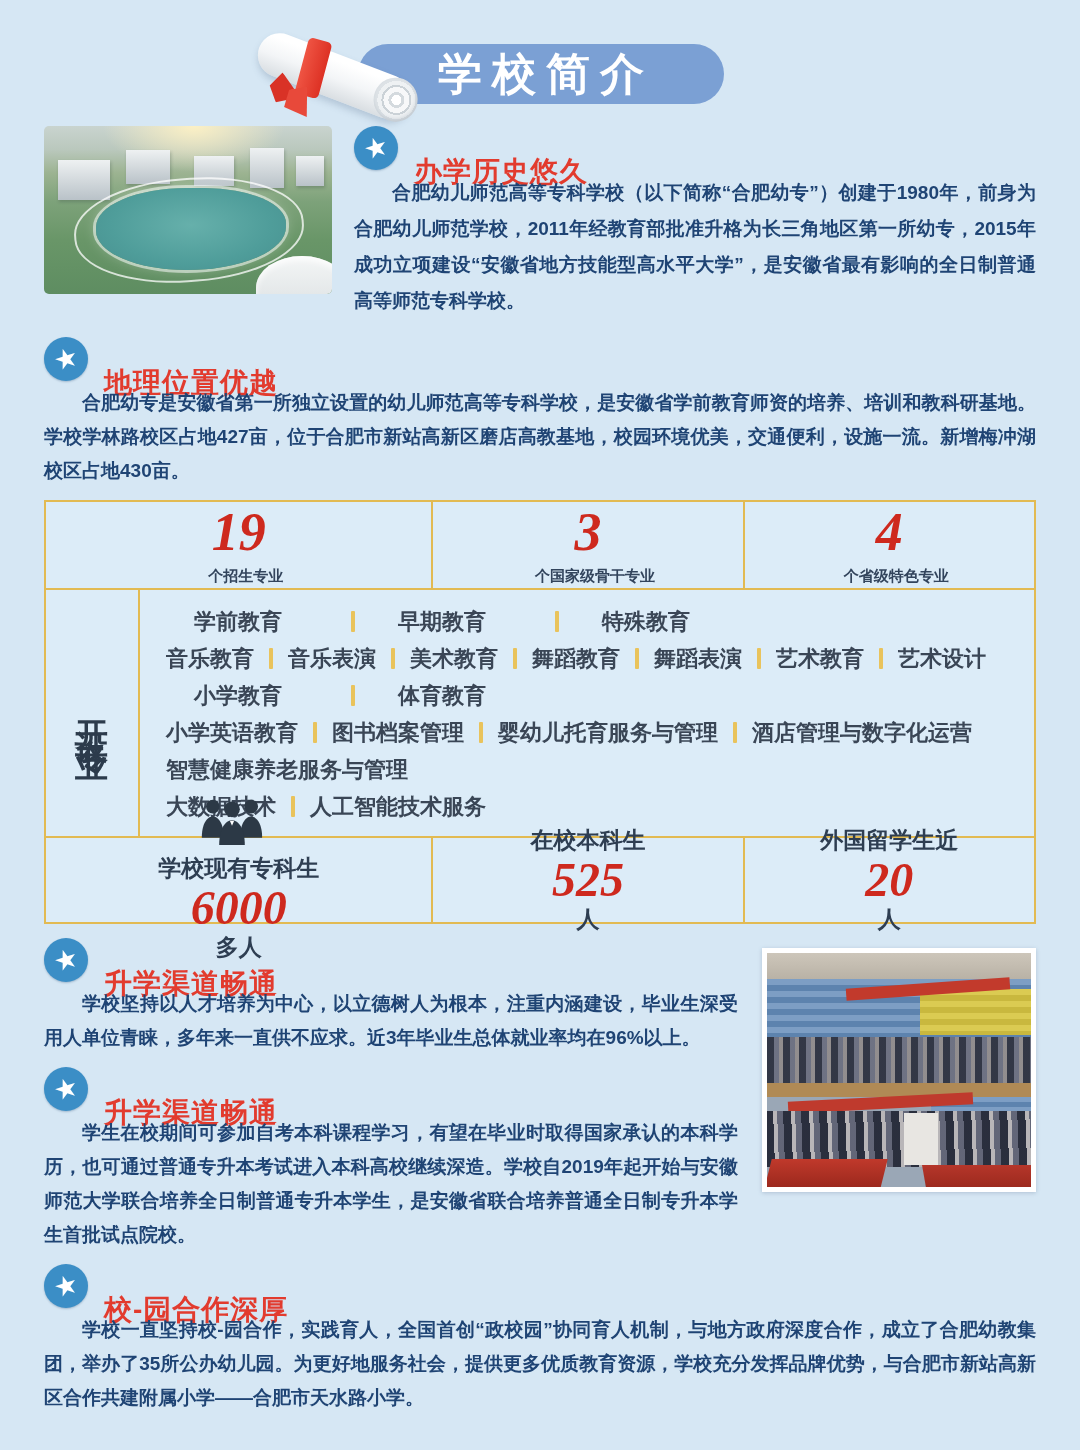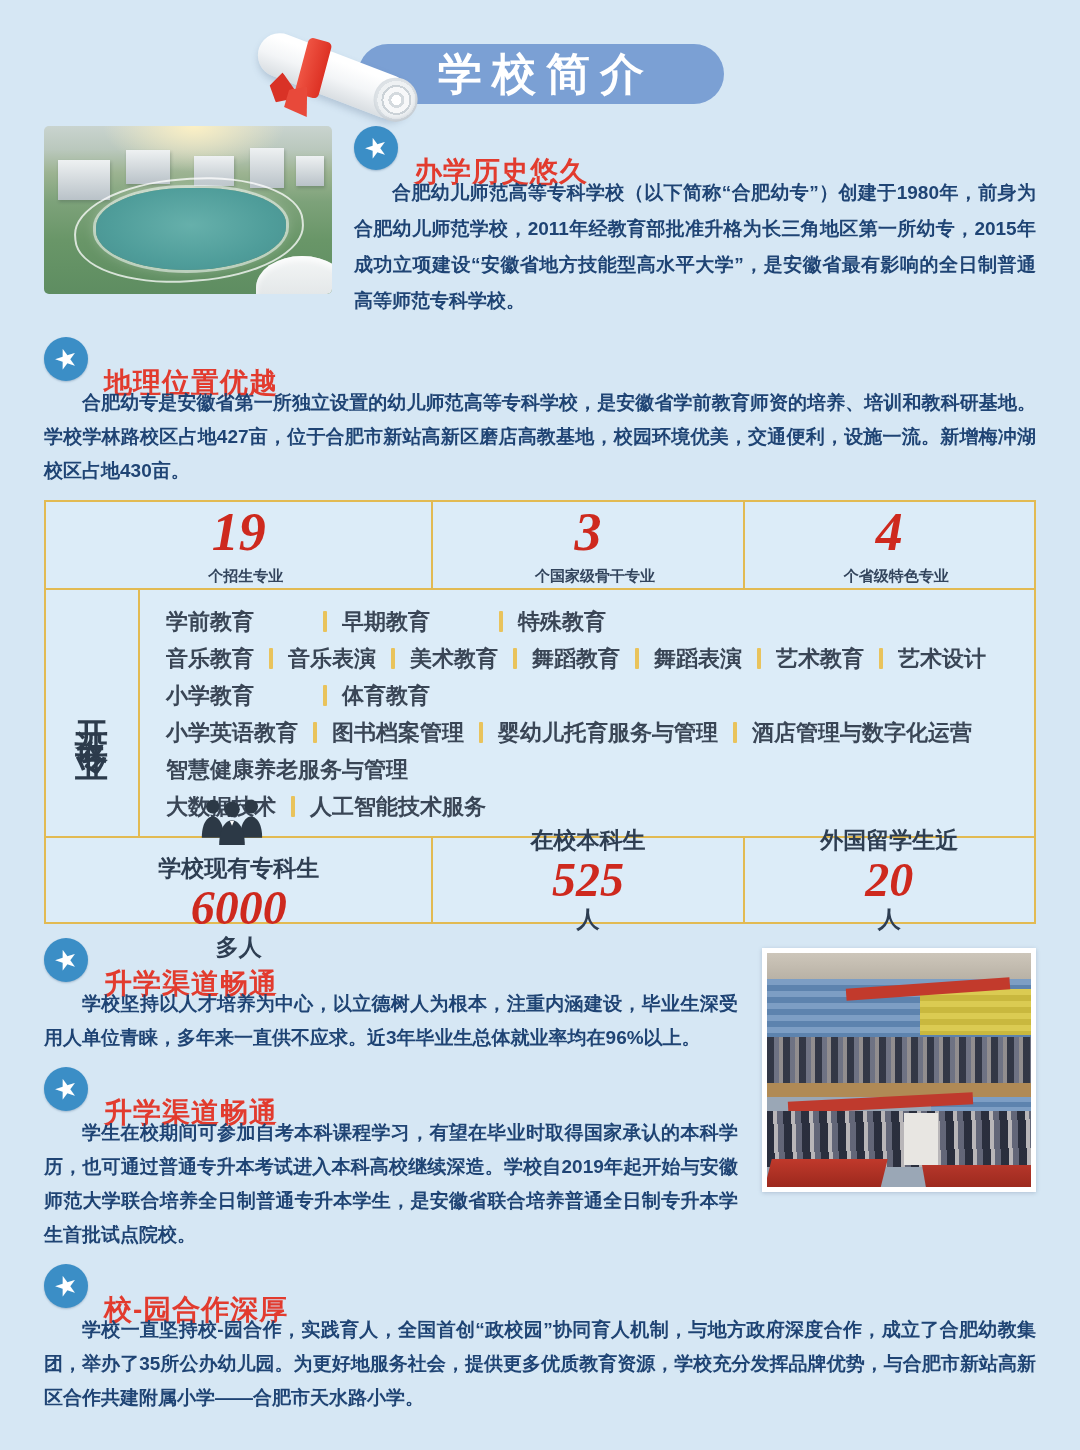--- a/index.html
+++ b/index.html
@@ -109,21 +109,21 @@
   .vhead {
     writing-mode:vertical-rl; text-orientation:upright;
     font-size:33px; font-weight:700; color:#2c3b4c; letter-spacing:9px; line-height:1;
   }
   .majors { display:block; padding:12px 14px 10px 26px; }
   .majors-row { line-height:35px; margin:2px 0; font-size:22px; font-weight:700; color:#3a4656; white-space:nowrap; }
   .majors-row .sep {
     display:inline-block; width:4px; height:21px; border-radius:1px;
     background:#e9c35c; margin:0 15px; vertical-align:-3px;
   }
-  .majors-row.r0 .major, .majors-row.r2 .major { display:inline-block; min-width:142px; }
+  .majors-row.r0 .major, .majors-row.r2 .major { display:inline-block; min-width:142px;margin-left:28px; }
   .stat-prefix, .stat-suffix { font-size:23px; font-weight:700; color:#2e3e52; }
   .stat-num.small { font-size:48px; margin:0 10px; }
   .people-icon { margin-right:14px; flex:0 0 auto; }
 
   
   .wrap34 { overflow:visible; }
   .jobfair-photo {
     float:right; width:274px; height:244px; margin:10px 0 8px 24px;
     border:5px solid #ffffff; box-shadow:0 1px 4px rgba(90,110,140,.3);
     position:relative; overflow:hidden; background:#9aa7b6;

